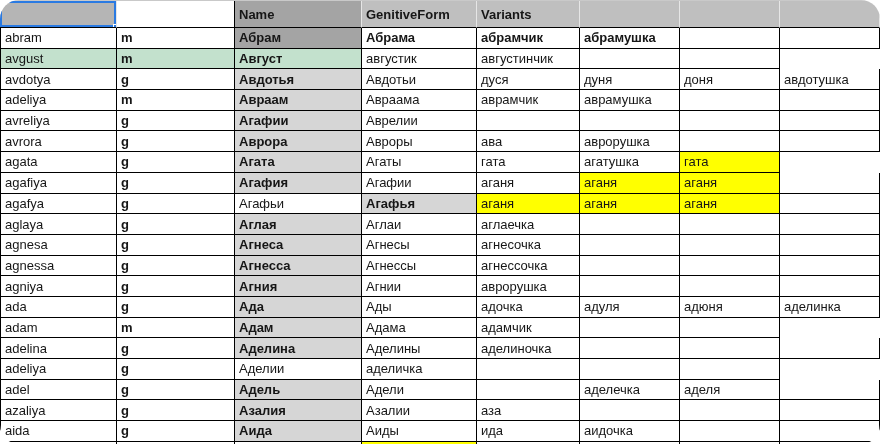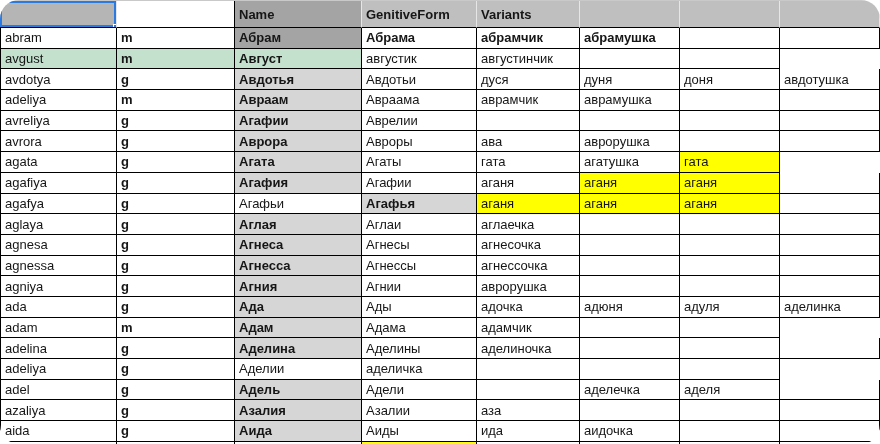--- a/index.html
+++ b/index.html
@@ -237,22 +237,22 @@
         <div class="cell variant"></div>
         <div class="cell variant"></div>
         <div class="cell variant"></div>
       </div>
       <div class="row data-row">
         <div class="cell translit">ada</div>
         <div class="cell gender">g</div>
         <div class="cell name">Ада</div>
         <div class="cell genitive">Ады</div>
         <div class="cell variant">адочка</div>
+        <div class="cell variant">адуля</div>
         <div class="cell variant">адюня</div>
-        <div class="cell variant">адуля</div>
         <div class="cell variant">аделинка</div>
       </div>
       <div class="row data-row">
         <div class="cell translit">adam</div>
         <div class="cell gender">m</div>
         <div class="cell name">Адам</div>
         <div class="cell genitive">Адама</div>
         <div class="cell variant">адамчик</div>
         <div class="cell variant"></div>
         <div class="cell variant"></div>

